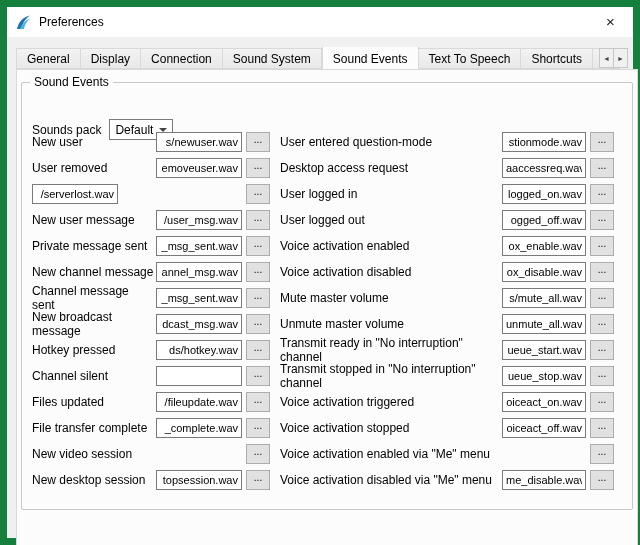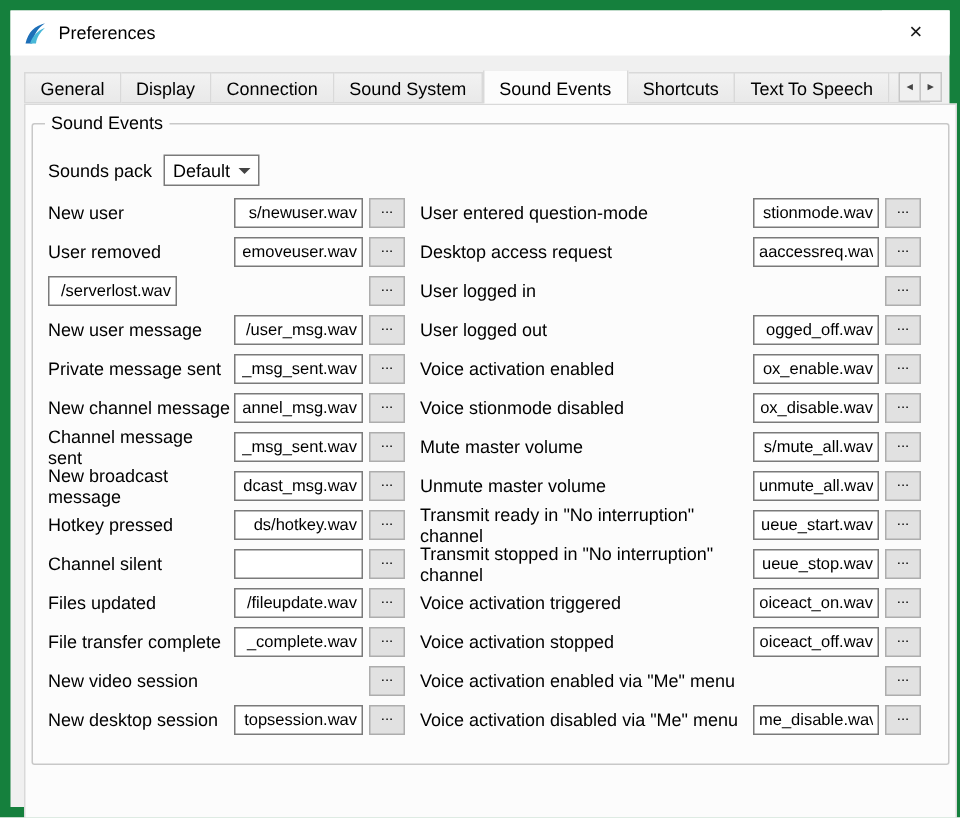--- a/index.html
+++ b/index.html
@@ -62,21 +62,21 @@
   .groupbox {
     position: absolute; left: 4px; top: 12px; width: 612px; height: 428px;
     border: 1px solid #c8c8c8; border-radius: 2px;
   }
   .group-title {
     position: absolute; left: 8px; top: -8px;
     background: #fcfcfc; padding: 0 4px; font-size: 12px;
   }
 
   .sounds-pack-row {
-    position: absolute; left: 10px; top: 20px; height: 21px;
+    position: absolute; left: 10px; top: 36px; height: 21px;
     display: flex; align-items: center;
   }
   .sounds-pack-label { margin-right: 8px; }
   .combo {
     width: 64px; height: 21px; background: #fff;
     border: 1px solid #7a7a7a; display: flex; align-items: center;
     padding-left: 5px; position: relative; cursor: default;
   }
   .combo-arrow {
     position: absolute; right: 5px; top: 8px;
@@ -120,22 +120,22 @@
     <span class="title-text">Preferences</span>
     <div class="close-btn">×</div>
   </div>
 
   <div class="tabbar">
       <div class="tab">General</div>
       <div class="tab">Display</div>
       <div class="tab">Connection</div>
       <div class="tab">Sound System</div>
       <div class="tab active">Sound Events</div>
+      <div class="tab">Text To Speech</div>
       <div class="tab">Shortcuts</div>
-      <div class="tab">Text To Speech</div>
       <div class="tab tab-cut">Video</div>
     </div>
   <div class="tab-scrollers">
     <div class="tab-scroll">◄</div>
     <div class="tab-scroll">►</div>
   </div>
 
   <div class="pane">
 
     <div class="groupbox">
@@ -225,34 +225,35 @@
             <input class="row-input" type="text" value="stionmode.wav" style="">
             <button class="browse-btn">...</button>
           </div>
           <div class="sound-row">
             <span class="row-label">Desktop access request</span>
             <input class="row-input" type="text" value="aaccessreq.wav" style="">
             <button class="browse-btn">...</button>
           </div>
           <div class="sound-row">
             <span class="row-label">User logged in</span>
+            <input class="row-input" type="text" value="logged_on.wav" style="">
             <button class="browse-btn">...</button>
           </div>
           <div class="sound-row">
             <span class="row-label">User logged out</span>
             <input class="row-input" type="text" value="ogged_off.wav" style="">
             <button class="browse-btn">...</button>
           </div>
           <div class="sound-row">
             <span class="row-label">Voice activation enabled</span>
             <input class="row-input" type="text" value="ox_enable.wav" style="">
             <button class="browse-btn">...</button>
           </div>
           <div class="sound-row">
-            <span class="row-label">Voice stionmode disabled</span>
+            <span class="row-label">Voice activation disabled</span>
             <input class="row-input" type="text" value="ox_disable.wav" style="">
             <button class="browse-btn">...</button>
           </div>
           <div class="sound-row">
             <span class="row-label">Mute master volume</span>
             <input class="row-input" type="text" value="s/mute_all.wav" style="">
             <button class="browse-btn">...</button>
           </div>
           <div class="sound-row">
             <span class="row-label">Unmute master volume</span>

